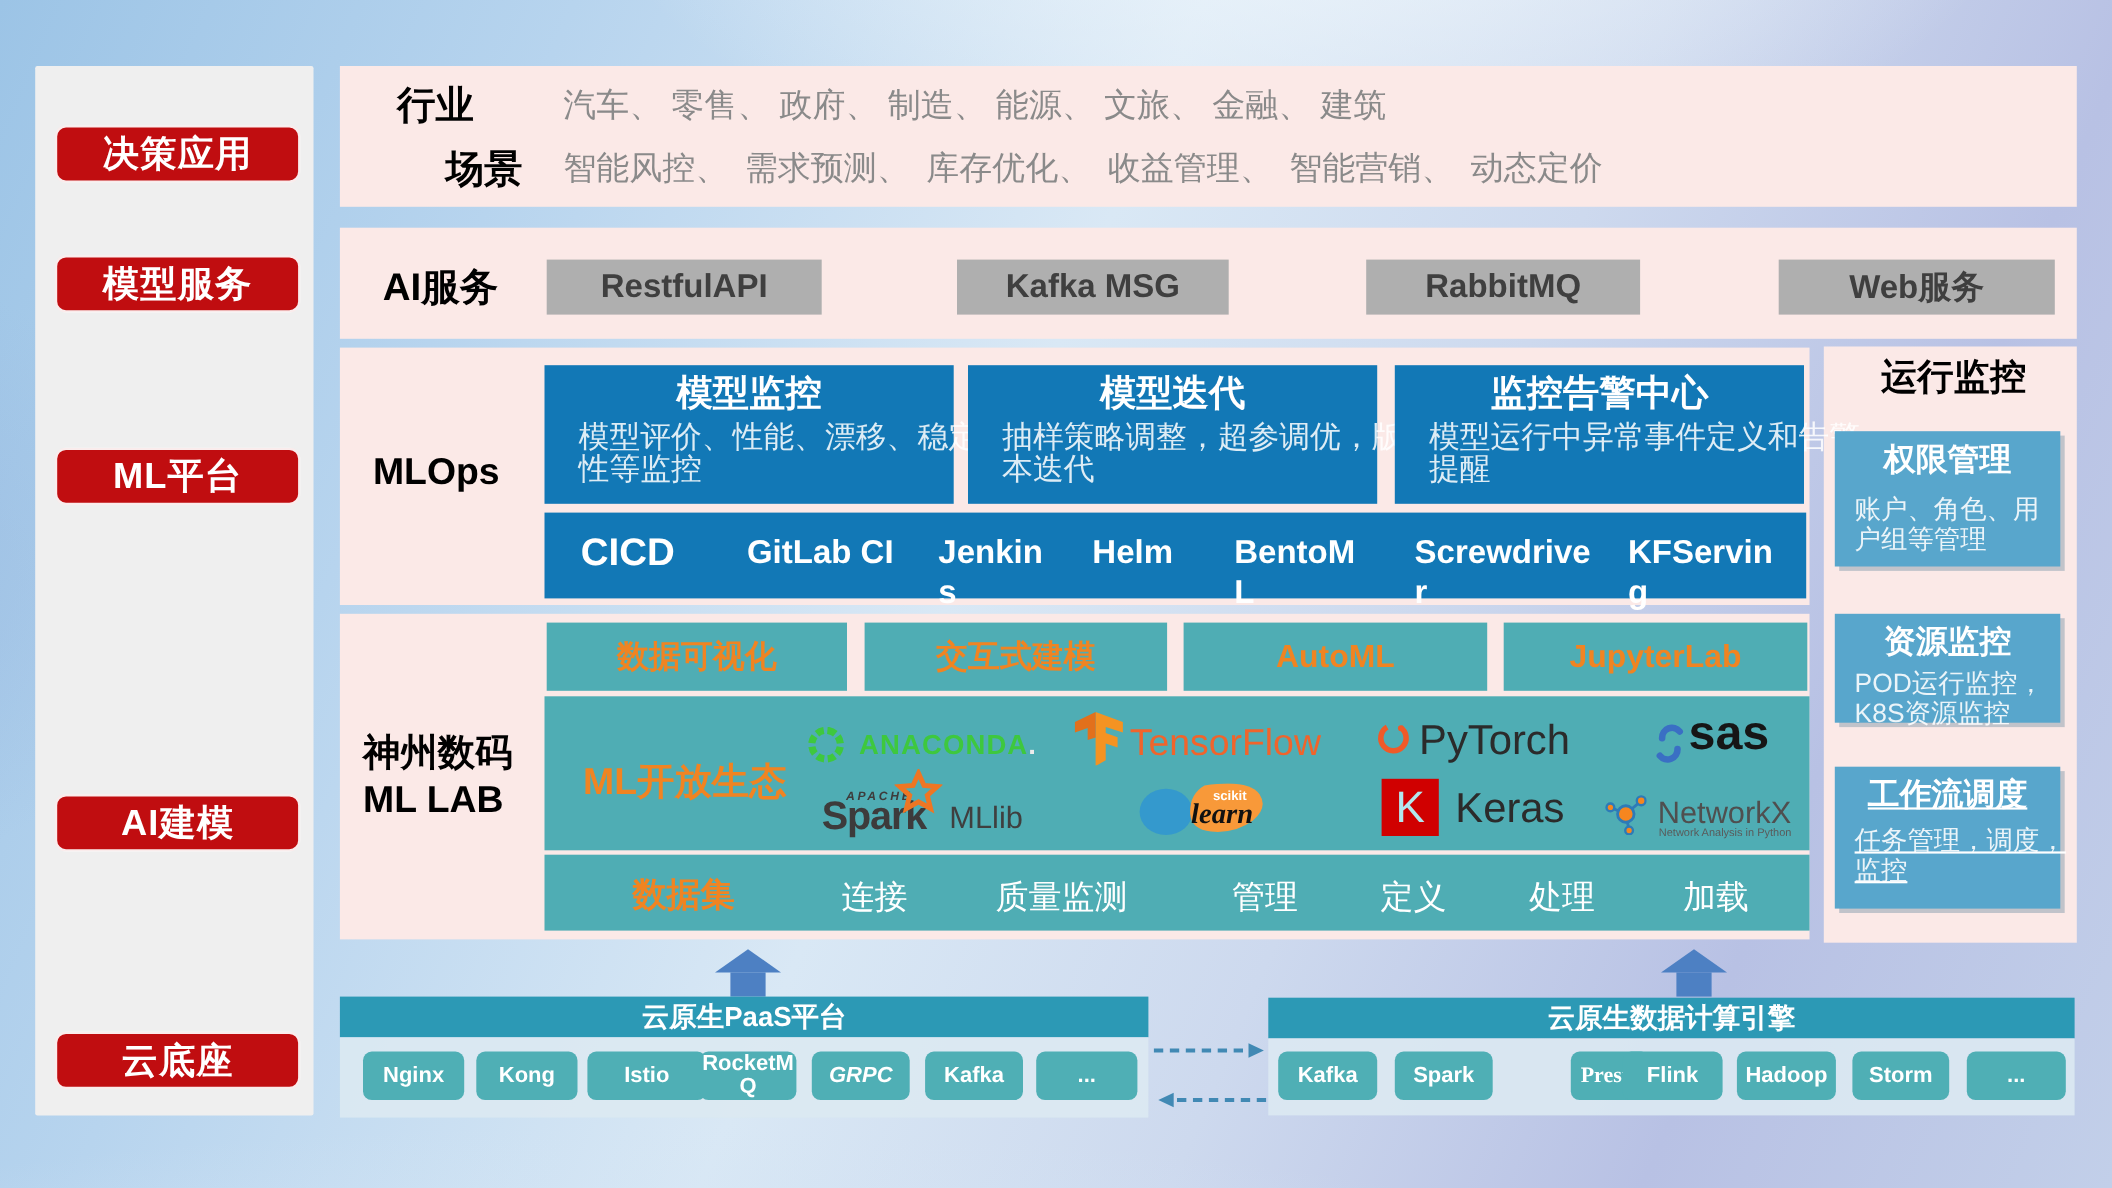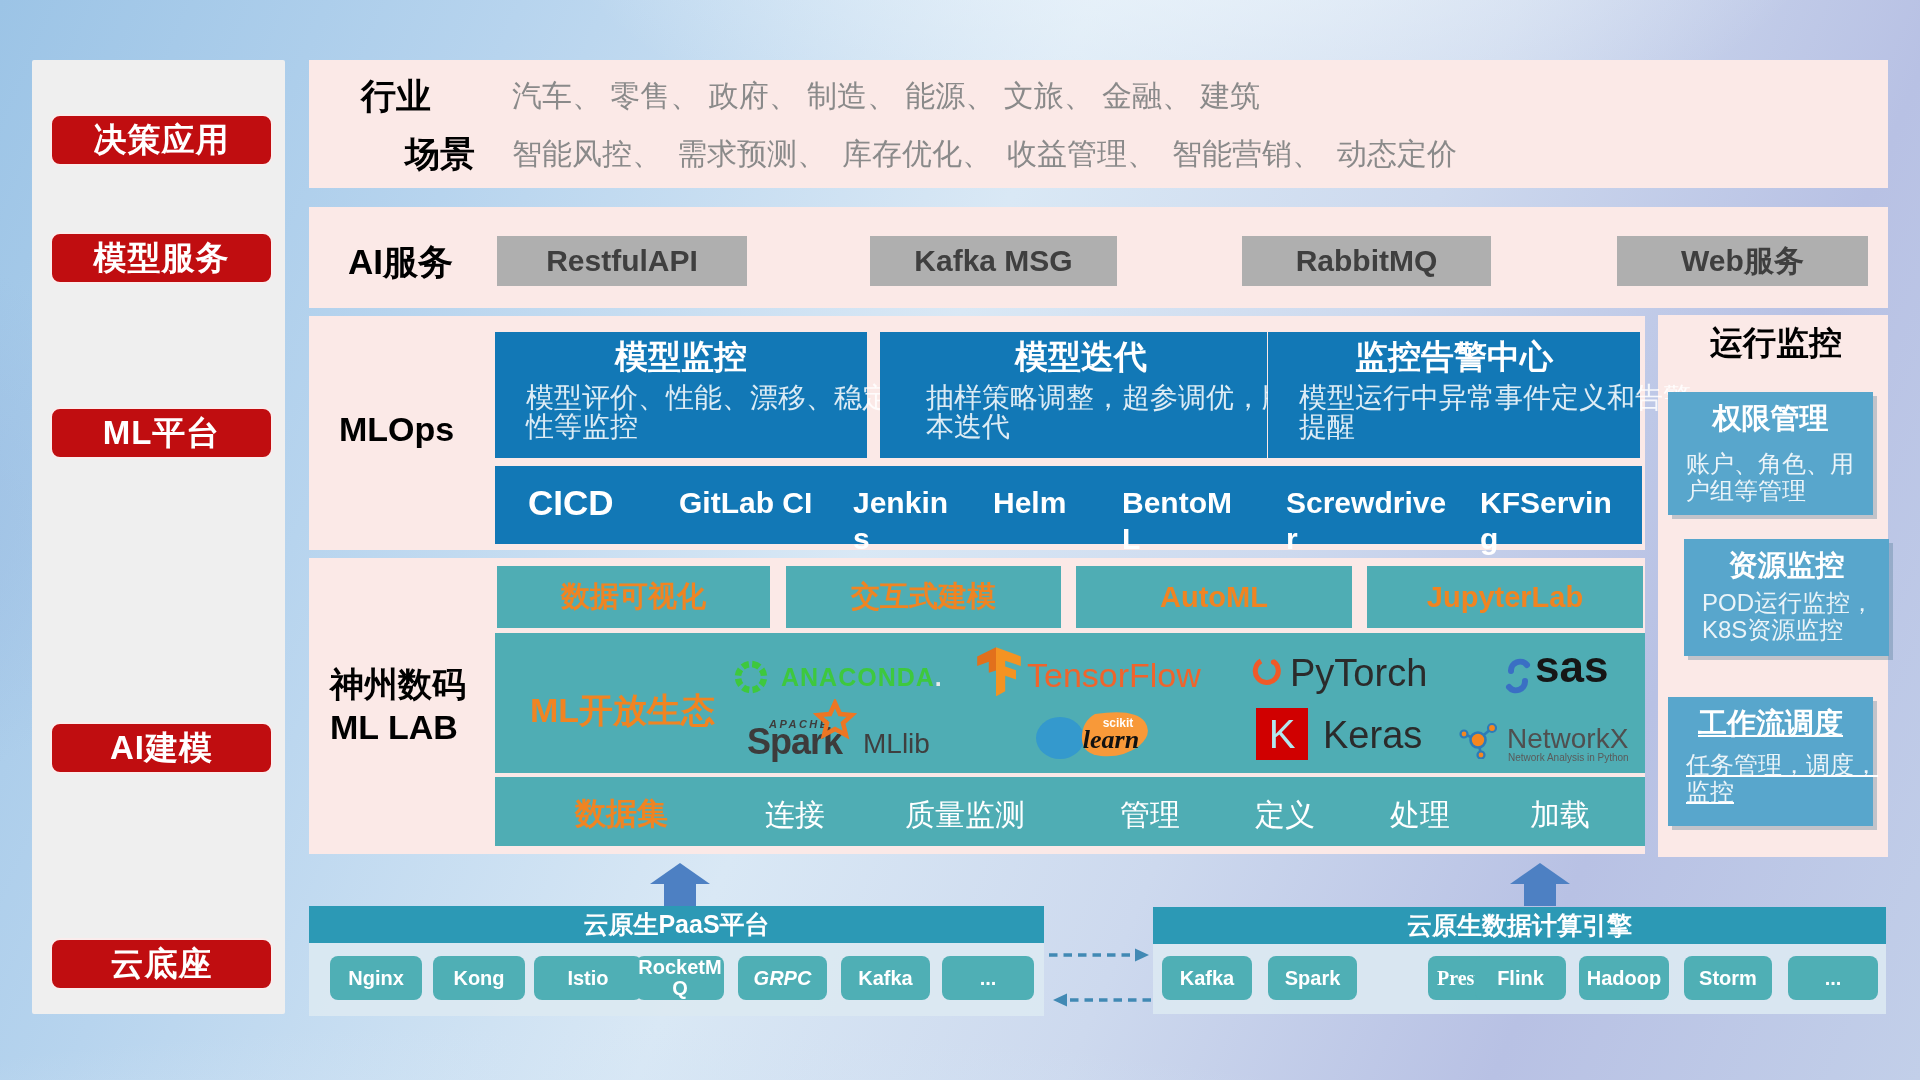--- a/index.html
+++ b/index.html
@@ -86,21 +86,21 @@
   <div class="abs gbox" style="left:497px;width:250px;">RestfulAPI</div>
   <div class="abs gbox" style="left:870px;width:247px;">Kafka MSG</div>
   <div class="abs gbox" style="left:1242px;width:249px;">RabbitMQ</div>
   <div class="abs gbox" style="left:1617px;width:251px;">Web服务</div>
 
   <div class="abs blabel" style="left:339px;top:411px;font-size:34px;">MLOps</div>
   <div class="abs bluebox" style="left:495px;">
     <h3>模型监控</h3>
       <p>模型评价、性能、漂移、稳定<br>性等监控</p>
   </div>
-  <div class="abs bluebox" style="left:880px;padding-left:15px;">
+  <div class="abs bluebox" style="left:880px;">
     <h3>模型迭代</h3>
       <p>抽样策略调整，超参调优，版<br>本迭代</p>
   </div>
   <div class="abs bluebox" style="left:1268px;">
     <h3>监控告警中心</h3>
       <p>模型运行中异常事件定义和告警<br>提醒</p>
   </div>
   <div class="abs cicd">
     <div class="ci" style="left:33px;top:19px;font-size:35px;">CICD</div>
     <div class="ci" style="left:184px;">GitLab CI</div>
@@ -180,21 +180,21 @@
     <div class="abs dsitem" style="left:760px;top:18px;">定义</div>
     <div class="abs dsitem" style="left:895px;top:18px;">处理</div>
     <div class="abs dsitem" style="left:1035px;top:18px;">加载</div>
   </div>
 
   <div class="abs blabel" style="left:1710px;top:325px;font-size:33px;">运行监控</div>
   <div class="abs sbox" style="top:392px;height:123px;">
     <h4>权限管理</h4>
       <p style="margin-top:15px;">账户、角色、用<br>户组等管理</p>
   </div>
-  <div class="abs sbox" style="top:539px;height:117px;margin-left:16px;">
+  <div class="abs sbox" style="top:558px;height:99px;">
     <h4>资源监控</h4>
       <p style="margin-top:7px;">POD运行监控，<br>K8S资源监控</p>
   </div>
   <div class="abs sbox" style="top:697px;height:129px;text-decoration:underline;">
     <h4>工作流调度</h4>
       <p>任务管理，调度，<br>监控</p>
   </div>
 
   <div class="abs uparrow" style="left:650px;top:863px;">
       <div class="head"></div>

